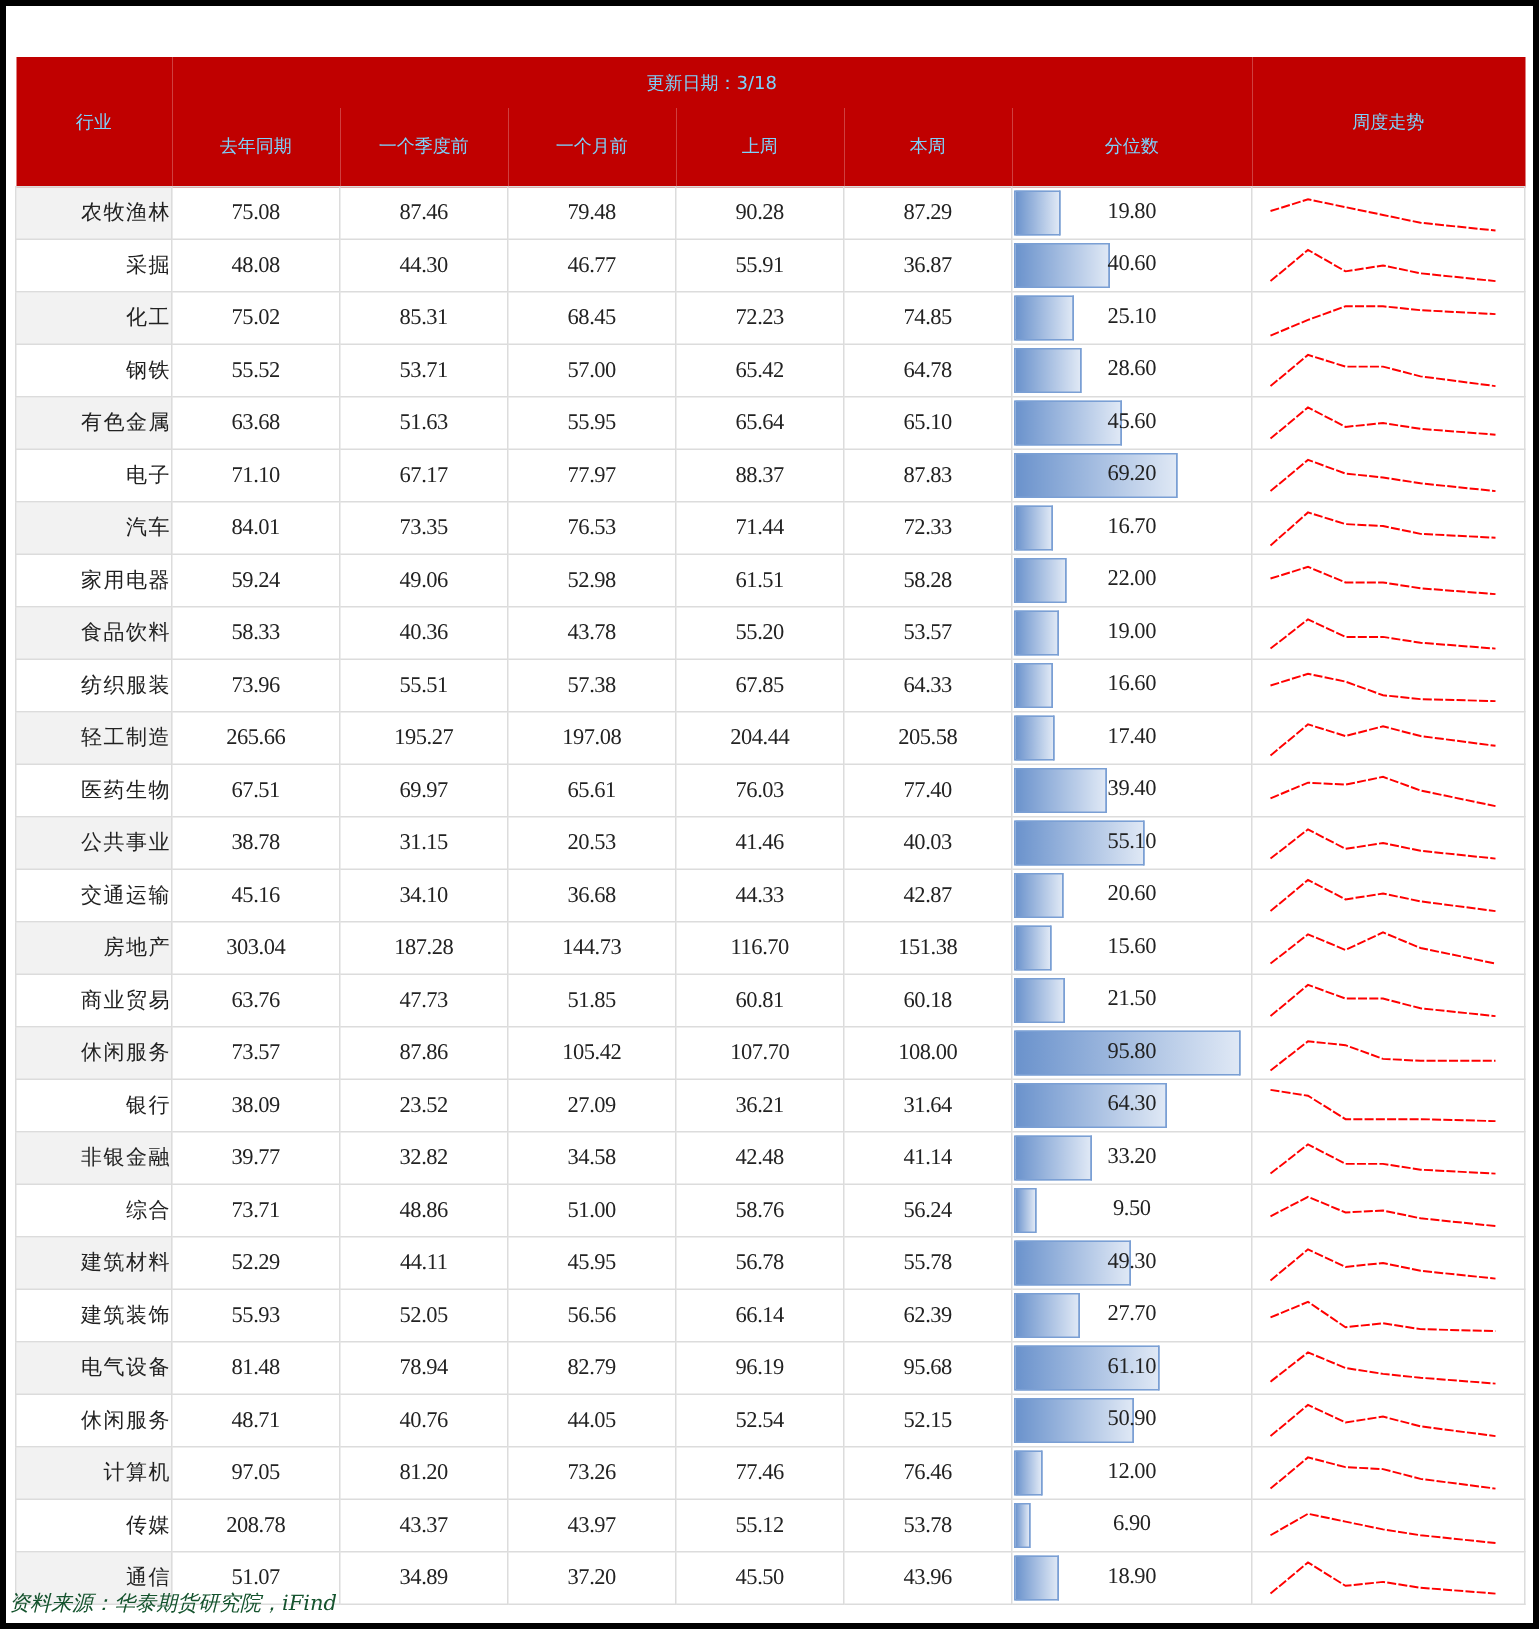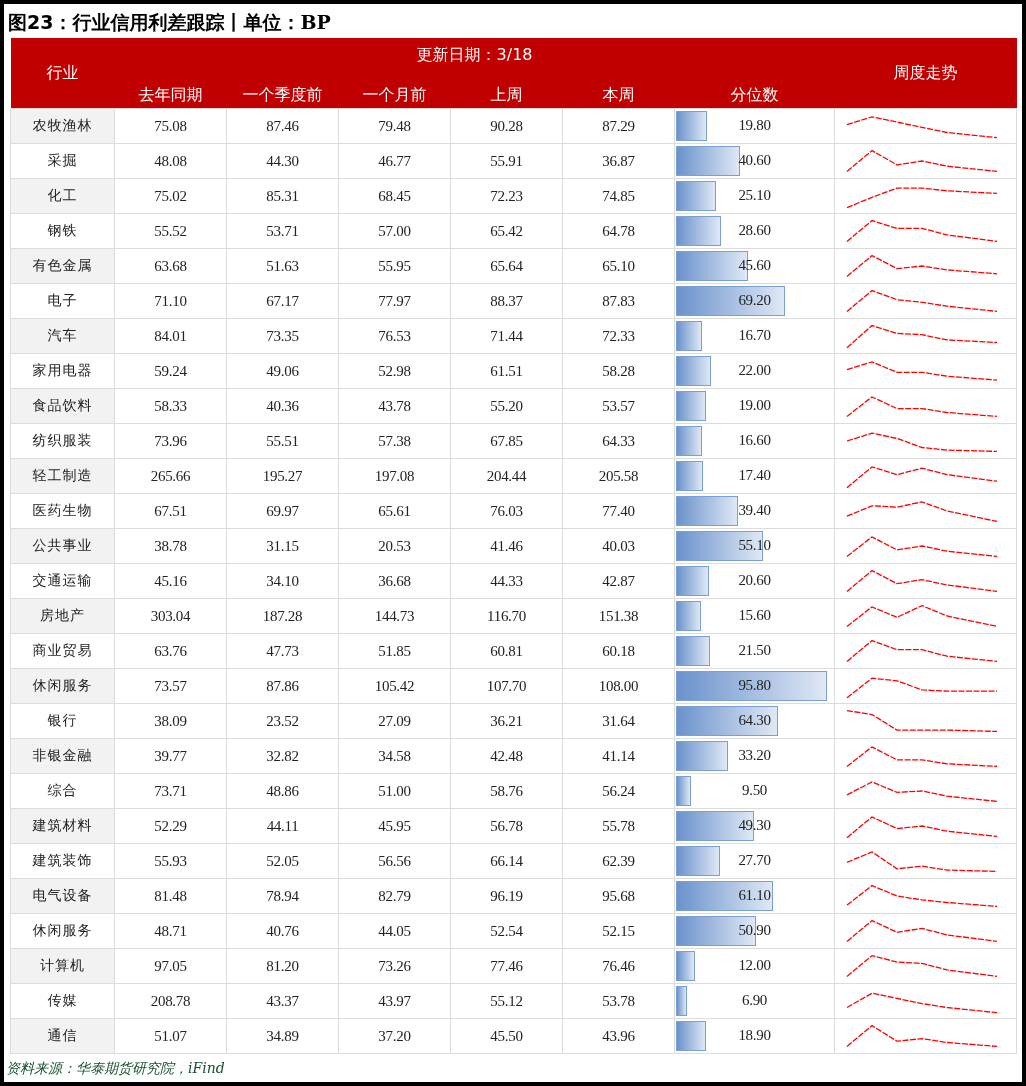--- a/index.html
+++ b/index.html
@@ -1,37 +1,36 @@
 <!DOCTYPE html>
 <html><head>
 <meta charset="utf-8">
 <style>
   html, body { margin:0; padding:0; }
   body { width:1026px; height:1086px; background:#000; position:relative; overflow:hidden; font-family:"DejaVu Sans", sans-serif; }
   .page { position:absolute; left:4px; top:4px; width:1018px; height:1078px; background:#fff; }
   .title { position:absolute; left:4px; top:6px; font-size:19px; font-weight:bold; color:#000; white-space:nowrap; }
   .title .bp { font-family:"DejaVu Serif", serif; }
   table { position:absolute; left:6px; top:34px; border-collapse:collapse; table-layout:fixed; width:1006px; }
-  th { background:#c00000; color:#ffffff; font-weight:normal; font-size:16px; padding:0; }
+  th { background:#c00000; color:#7dd3fc; font-weight:normal; font-size:12px; padding:0; }
   .hdr1 th { height:34px; }
-  .hdr2 th { height:34px; vertical-align:bottom; padding-bottom:2px; }
+  .hdr2 th { height:34px; vertical-align:bottom; padding-bottom:18px; }
   td { border:1px solid #dcdcdc; height:34px; padding:0; font-family:"Liberation Serif", serif; font-size:15px; color:#222; text-align:center; letter-spacing:-0.3px; }
-  td.name { background:#f2f2f2; font-family:"DejaVu Sans", sans-serif; font-size:14px; letter-spacing:1px; }
+  td.name { background:#f2f2f2; font-family:"DejaVu Sans", sans-serif; font-size:14px; letter-spacing:1px;text-align:right; }
   tr:nth-child(even) td.name { background:#fff; }
   td.pct { position:relative; text-align:left; }
   .bar { position:absolute; left:1px; top:2px; bottom:2px; background:linear-gradient(to right,#6a92cc,#dfe8f5); border:1.5px solid #7a9fd4; box-sizing:border-box; }
   .pct-val { position:absolute; left:0; right:0; text-align:center; top:8px; }
   td.spark svg { display:block; }
   .footer { position:absolute; left:2px; top:1056px; font-size:14px; font-style:italic; color:#14532d; font-family:"DejaVu Serif", serif; }
 </style>
 </head>
 <body>
 
 <div class="page">
-  <div class="title"><span>图23：行业信用利差跟踪丨单位：</span><span class="bp">BP</span></div>
 
   <table>
     <colgroup>
       <col style="width:104px">
         <col style="width:112px">
         <col style="width:112px">
         <col style="width:112px">
         <col style="width:112px">
         <col style="width:112px">
         <col style="width:160px">

